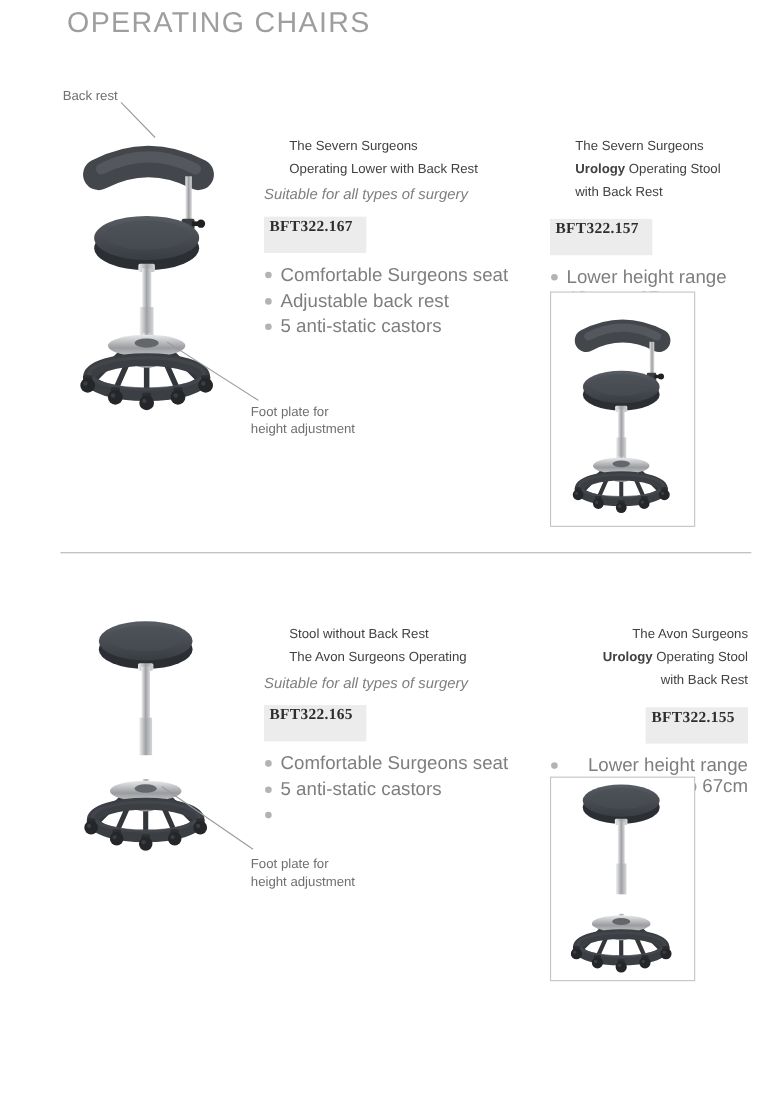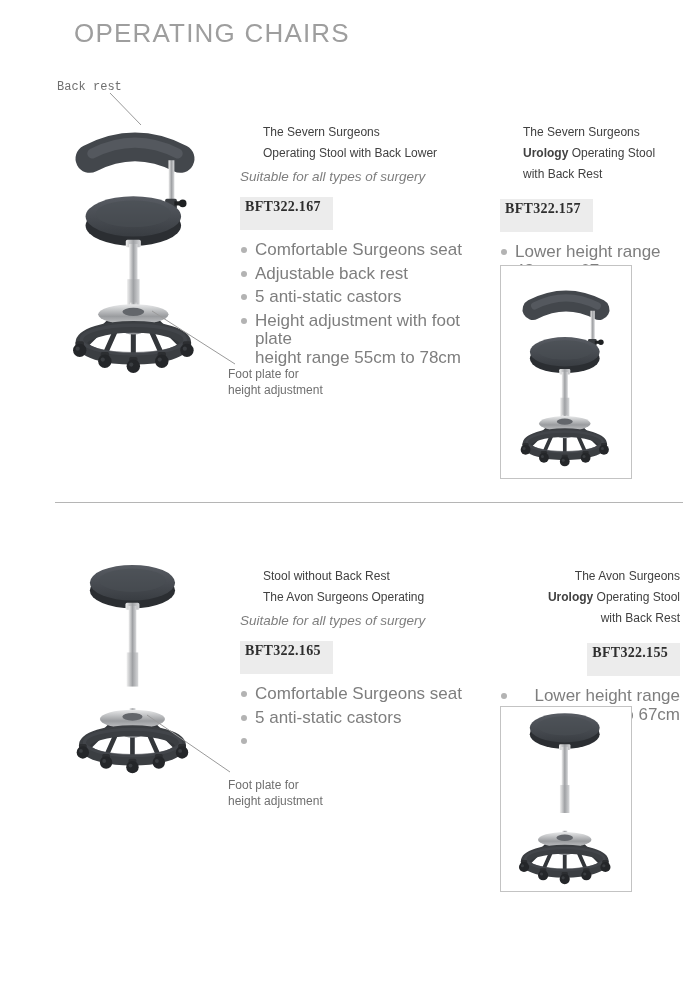--- a/index.html
+++ b/index.html
@@ -1,24 +1,24 @@
 <!DOCTYPE html>
 <html style="--heading: #9e9e9e; --title-text: #414141; --body-text: #7e7e7e; --callout-text: #6f6f6f; --code-text: #2e2e2e; --code-bg: #ececec; --bullet-dot: #b3b3b3; --image-box-border: #c3c3c3; --divider: #b5b5b5; --leader-line: #9a9a9a; --upholstery: #43474c; --chrome: #c8c8c8;"><head>
 <meta charset="utf-8">
 <style>
   html,body{margin:0;padding:0;background:#fff;}
   .page{position:relative;width:694px;height:1000px;background:#ffffff;overflow:hidden;
         font-family:"Liberation Sans",sans-serif;-webkit-font-smoothing:antialiased;}
 
-  .page-title{position:absolute;left:61px;top:5px;margin:13px;font-size:26px;font-weight:300;
+  .page-title{position:absolute;left:61px;top:5px;margin:0;font-size:26px;font-weight:300;
               letter-spacing:1.2px;color:var(--heading,#9e9e9e);}
 
   .callout{position:absolute;font-size:12px;line-height:16px;color:var(--callout-text,#6f6f6f);
            white-space:pre-line;}
-  #callout-backrest{left:57px;top:79px;font-family:Liberation Mono, monospace;}
+  #callout-backrest{left:57px;top:79px;}
   #callout-footplate-1{left:228px;top:366px;}
   #callout-footplate-2{left:228px;top:777px;}
 
   .leader{position:absolute;overflow:visible;}
   .leader line{stroke:var(--leader-line,#9a9a9a);stroke-width:1;}
   #leader-backrest{left:108px;top:90px;}
   #leader-footplate-1{left:150px;top:309px;}
   #leader-footplate-2{left:145px;top:713px;}
 
   .stool-figure{position:absolute;}
@@ -152,30 +152,28 @@
 
   <svg class="leader" id="leader-footplate-1" width="88" height="58">
     <line x1="2" y1="2" x2="85" y2="55"></line>
   </svg>
   <div class="callout" id="callout-footplate-1">Foot plate for
 height adjustment</div>
 
   <div class="product-col" id="col-severn">
     <div class="product-title">
         <div><span>The Severn Surgeons</span></div>
-        <div><span>Operating Stool with Back Lower</span></div>
+        <div><span>Operating Lower with Back Rest</span></div>
       </div>
     <div class="product-subtitle">Suitable for all types of surgery</div>
     <div class="product-code">BFT322.167</div>
     <ul class="bullets">
         <li><span class="dot"></span><span class="btext">Comfortable Surgeons seat</span></li>
         <li><span class="dot"></span><span class="btext">Adjustable back rest</span></li>
         <li><span class="dot"></span><span class="btext">5 anti-static castors</span></li>
-        <li><span class="dot"></span><span class="btext">Height adjustment with foot plate
-height range 55cm to 78cm</span></li>
       </ul>
   </div>
 
   <div class="product-col" id="col-severn-urology">
     <div class="product-title">
         <div><span>The Severn Surgeons</span></div>
         <div><span class="bold">Urology</span><span> Operating Stool</span></div>
         <div><span>with Back Rest</span></div>
       </div>
     <div class="product-code mt-lg">BFT322.157</div>

